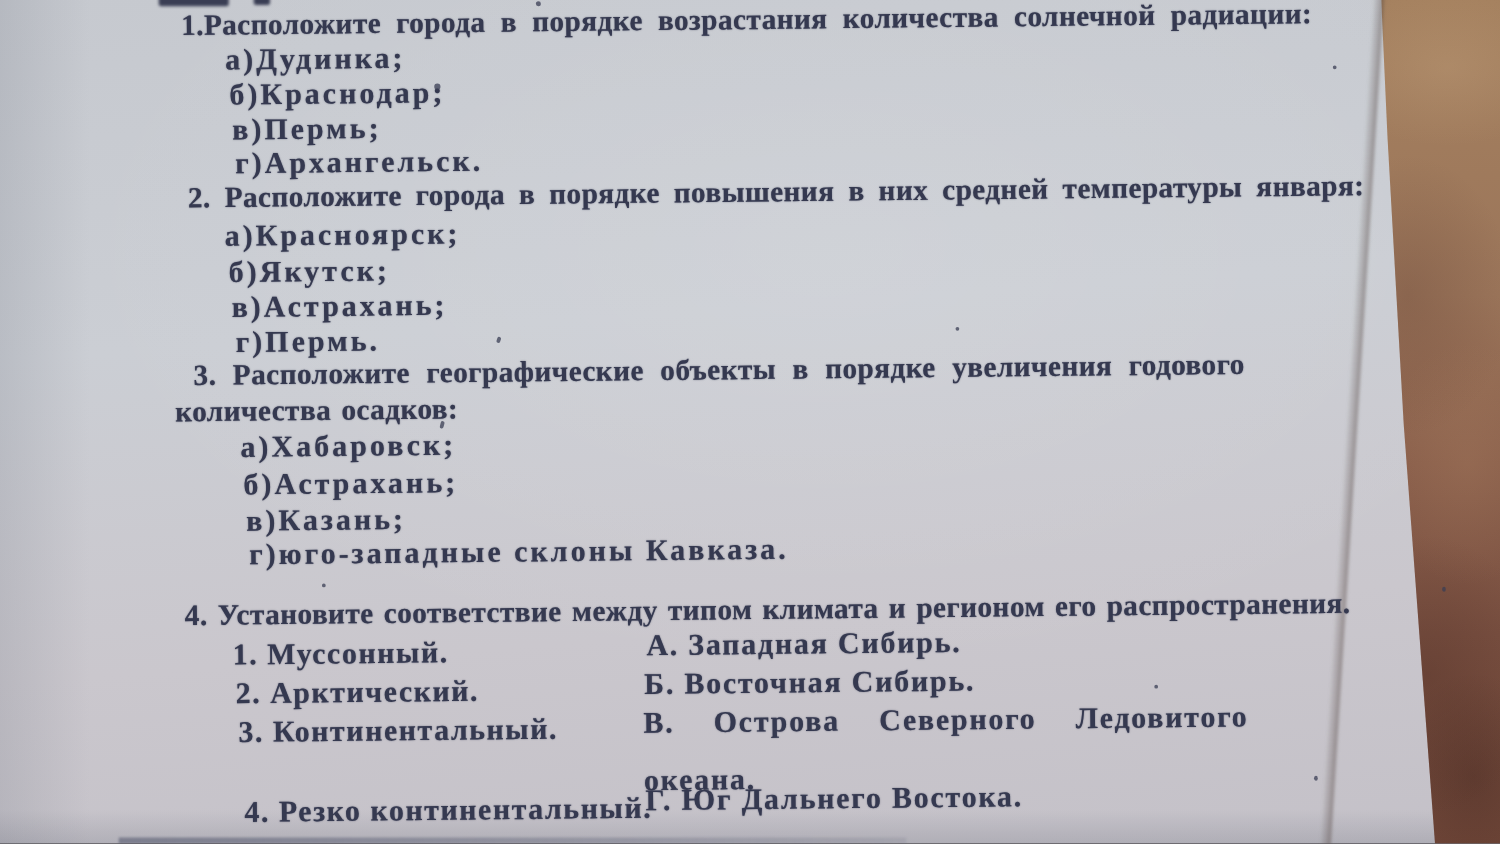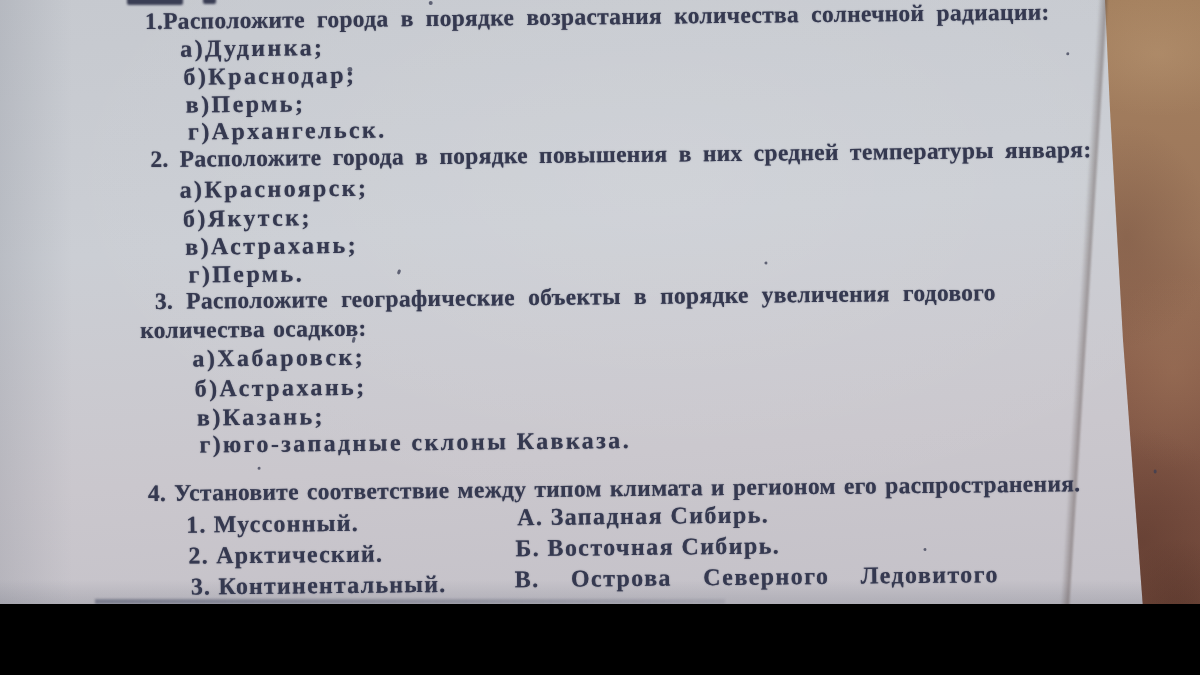--- a/index.html
+++ b/index.html
@@ -1,16 +1,16 @@
 <!DOCTYPE html>
 <html><head>
 <meta charset="utf-8">
 <style>
   html,body{margin:0;padding:0;background:#000;overflow:hidden;}
-  .photo{position:relative;width:1200px;height:604px;overflow:hidden;
+  .photo{position:relative;width:1200px;height:675px;overflow:hidden;
     background:
       linear-gradient(to top, rgba(100,104,118,0.22), rgba(100,104,118,0) 4%),
       linear-gradient(to right, rgba(115,120,132,0.20), rgba(115,120,132,0) 6%),
       radial-gradient(ellipse 900px 500px at 55% 30%, rgba(255,255,255,0.10), rgba(255,255,255,0) 70%),
       linear-gradient(176deg, #c6c9cf 0%, #cbced4 38%, #cac7cd 72%, #c4c1c8 100%);
     font-family:"Liberation Serif","DejaVu Serif",serif;}
   
   .wood{position:absolute;left:1095px;top:0;width:105px;height:675px;
     clip-path:polygon(10px 0px,105px 0px,105px 675px,53px 675px,28px 340px,15px 110px);
     background:

